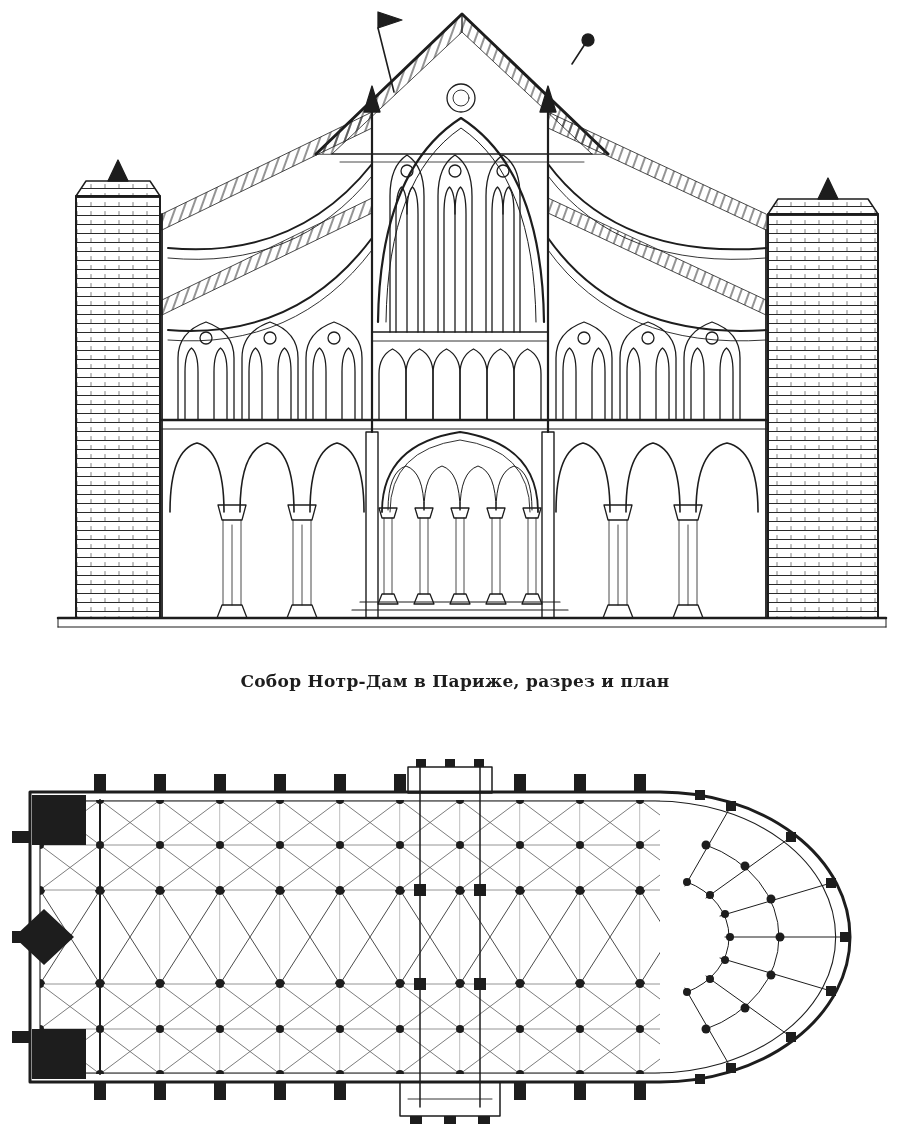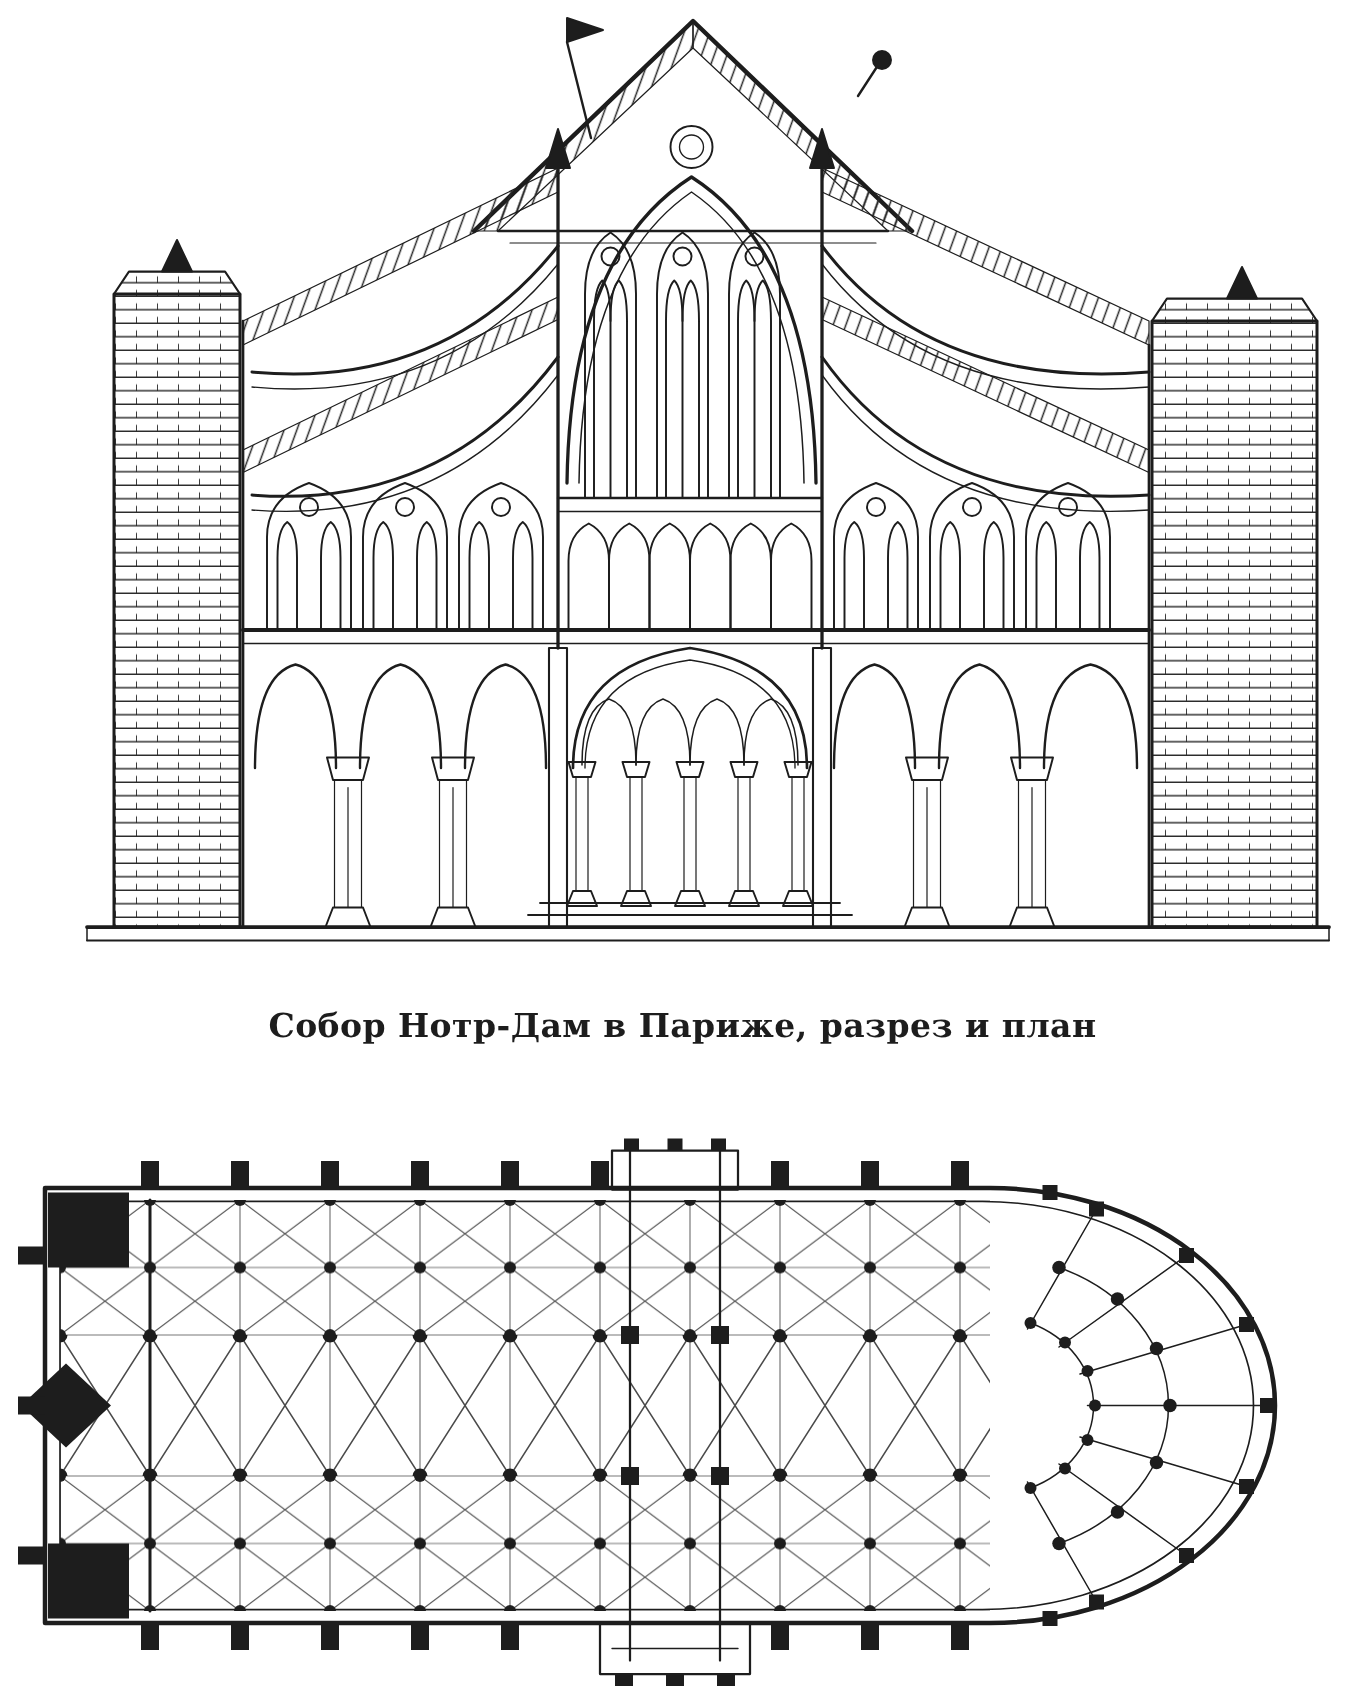--- a/index.html
+++ b/index.html
@@ -1,21 +1,21 @@
 <!DOCTYPE html>
 <html style="--ink: #1d1d1d; --paper: #ffffff;"><head>
 <meta charset="utf-8">
 <style>
   html,body{margin:0;padding:0}
   .page{position:relative;width:910px;height:1137px;background:var(--paper,#ffffff);overflow:hidden}
   figure{margin:0;position:absolute;padding:0}
   .fig-section{top:0;left:0}
   .fig-plan{top:737px;left:0}
   .caption{position:absolute;top:671px;left:0;width:100%;text-align:center;
-           font-family:"DejaVu Serif",serif;font-weight:bold;font-size:22px;
+           font-family:"DejaVu Serif",serif;font-weight:bold;font-size:17px;
            color:var(--ink,#1d1d1d);letter-spacing:.3px}
   svg{display:block}
 </style>
 </head>
 <body>
 
 <div class="page">
 
   <figure class="fig-section">
     <svg width="910" height="660" viewBox="0 0 910 660" stroke="#1d1d1d" fill="none" stroke-width="1.3" stroke-linecap="round" stroke-linejoin="round">

